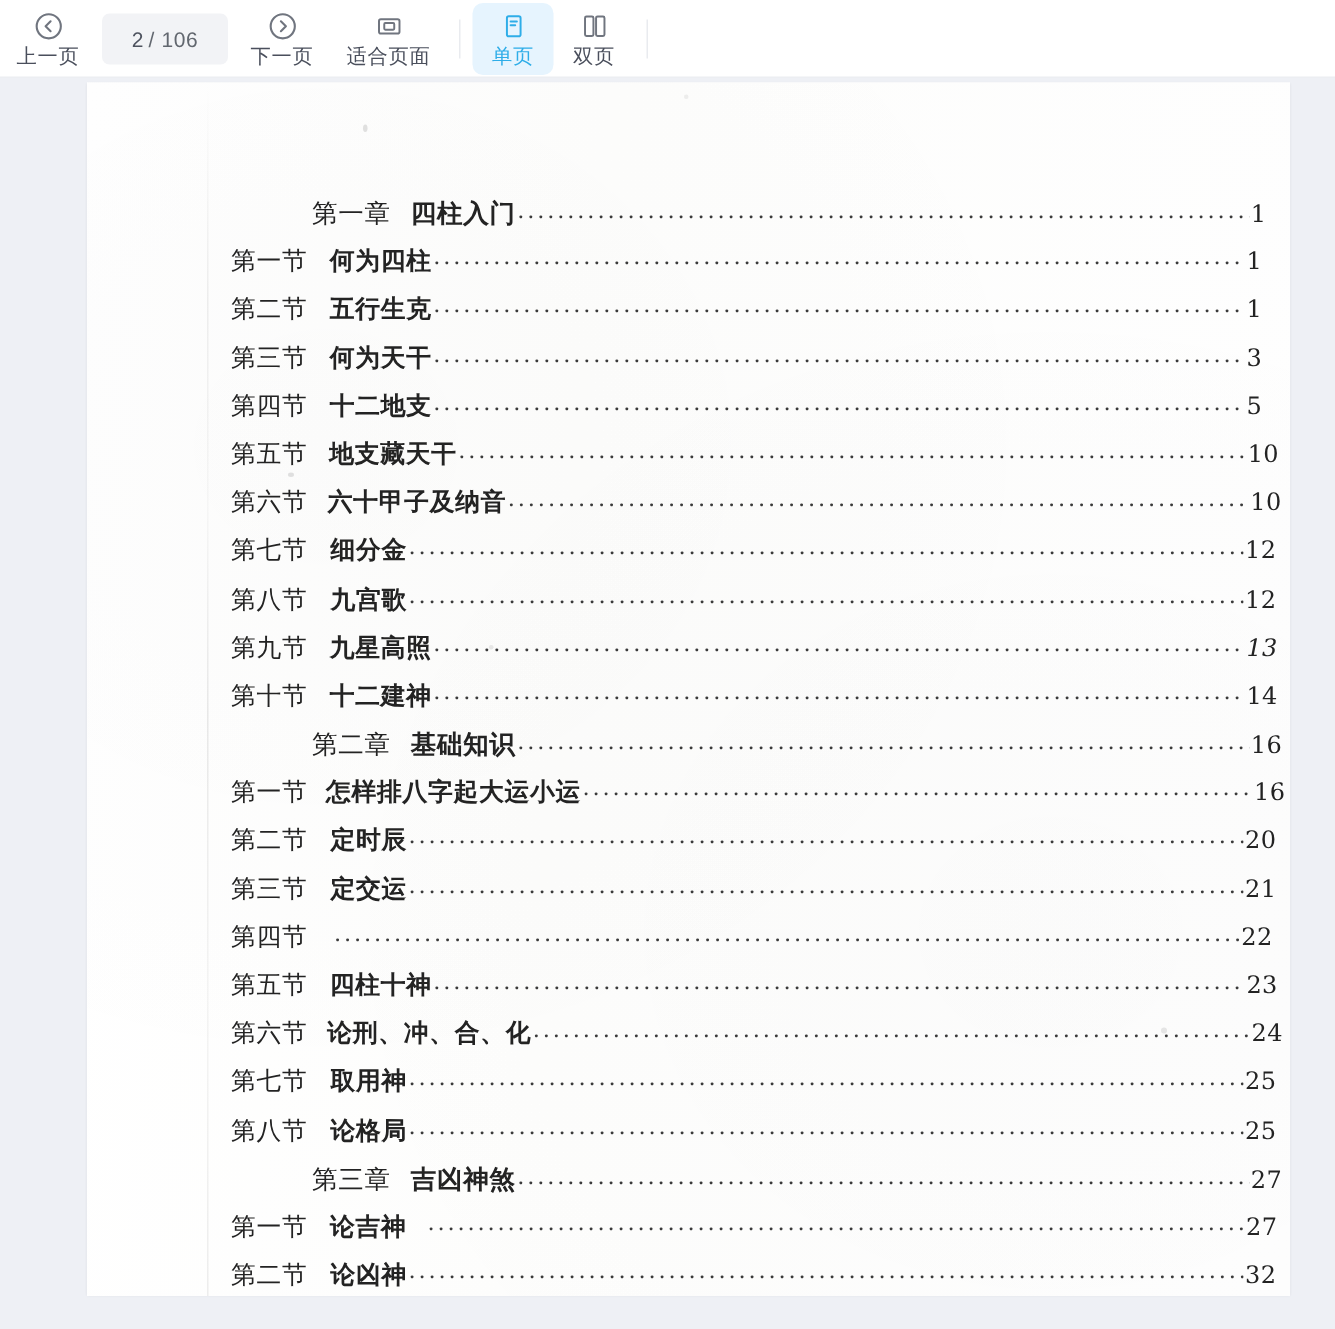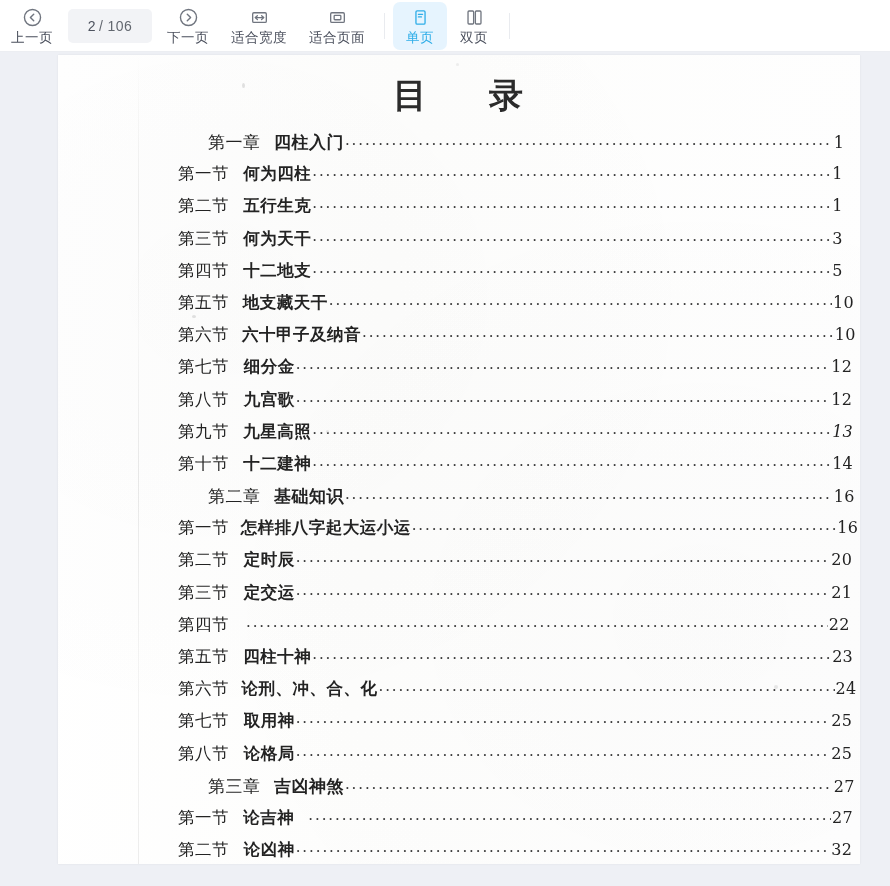--- a/index.html
+++ b/index.html
@@ -116,21 +116,21 @@
   }
   .toc-row {
     display: flex; align-items: baseline;
     height: 32.2px;
     font-family: "DejaVu Serif", "Liberation Serif", serif;
     color: #232323;
     font-size: 16.5px;
     white-space: nowrap;
   }
   .toc-row.lvl1 { padding-left: 150px; font-size: 17px; }
-  .toc-row.lvl2 { padding-left: 120px; font-size: 16.5px; }
+  .toc-row.lvl2 { padding-left: 96px; font-size: 16.5px; }
   .toc-row .num { letter-spacing: 0.5px; }
   .toc-row .sp  { display: inline-block; width: 22px; }
   .toc-row .ttl { letter-spacing: 0.5px; font-weight: bold; }
   .toc-row .leader {
     flex: 1 1 auto;
     overflow: hidden;
     margin: 0 0px 0 1px;
     position: relative;
     top: -3px;
     color: #3a3a3a;
@@ -173,31 +173,20 @@
     <span class="ic">
       <svg width="21" height="21" viewBox="0 0 24 24" fill="none" stroke="#70757f" stroke-width="1.6">
         <circle cx="12" cy="12" r="9.2"></circle>
         <polyline points="10.6,8.2 14.4,12 10.6,15.8" stroke-linecap="round" stroke-linejoin="round"></polyline>
       </svg>
     </span>
     <span class="lb">下一页</span>
   </div>
 
 
-  <div class="tb-btn">
-    <span class="ic">
-      <svg width="21" height="21" viewBox="0 0 24 24" fill="none" stroke="#70757f" stroke-width="1.5">
-        <rect x="4.2" y="6.6" width="15.6" height="11" rx="1.4"></rect>
-        <line x1="7.4" y1="12.1" x2="16.6" y2="12.1" stroke-linecap="round"></line>
-        <polyline points="9.6,9.9 7.2,12.1 9.6,14.3" stroke-linecap="round" stroke-linejoin="round"></polyline>
-        <polyline points="14.4,9.9 16.8,12.1 14.4,14.3" stroke-linecap="round" stroke-linejoin="round"></polyline>
-      </svg>
-    </span>
-    <span class="lb">适合宽度</span>
-  </div>
 
   <div class="tb-btn">
     <span class="ic">
       <svg width="21" height="21" viewBox="0 0 24 24" fill="none" stroke="#70757f" stroke-width="1.5">
         <rect x="4.2" y="6.6" width="15.6" height="11" rx="1.4"></rect>
         <rect x="8.2" y="9.6" width="7.6" height="5" rx="0.8"></rect>
       </svg>
     </span>
     <span class="lb">适合页面</span>
   </div>
@@ -226,23 +215,20 @@
   </div>
 
   <div class="divider"></div>
 
 
 </div>
 
 <div class="viewer">
   <div class="page">
 
-    <div class="doc-title">
-      <span>目</span><span class="gap"></span><span>录</span>
-    </div>
 
     <div class="toc">
         <div class="toc-row lvl1">
           <span class="num">第一章</span>
           <span class="sp"></span>
           <span class="ttl">四柱入门</span>
           <span class="leader">........................................................................................................................</span>
           <span class="pg">1</span>
         </div>
         <div class="toc-row lvl2">

